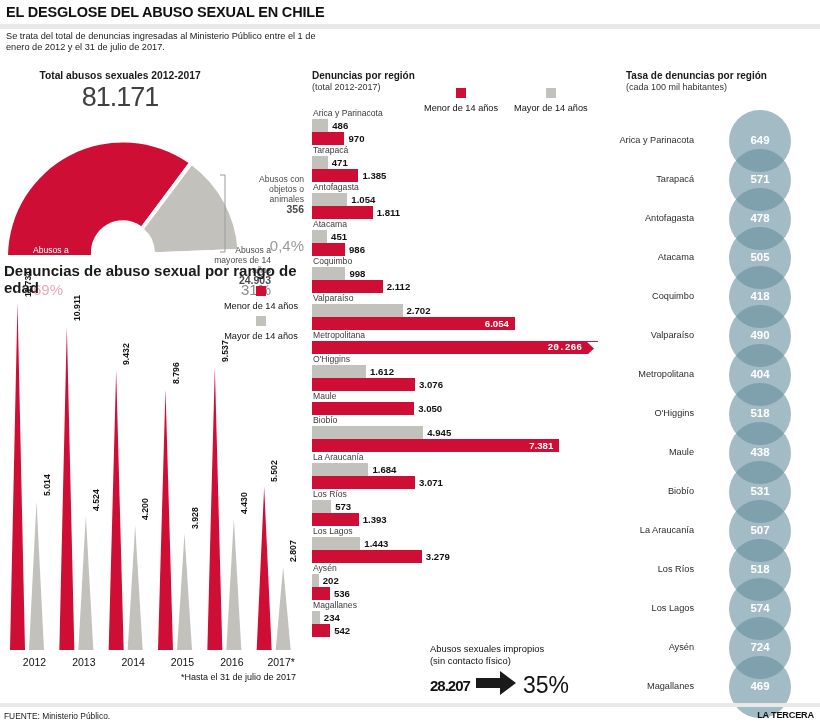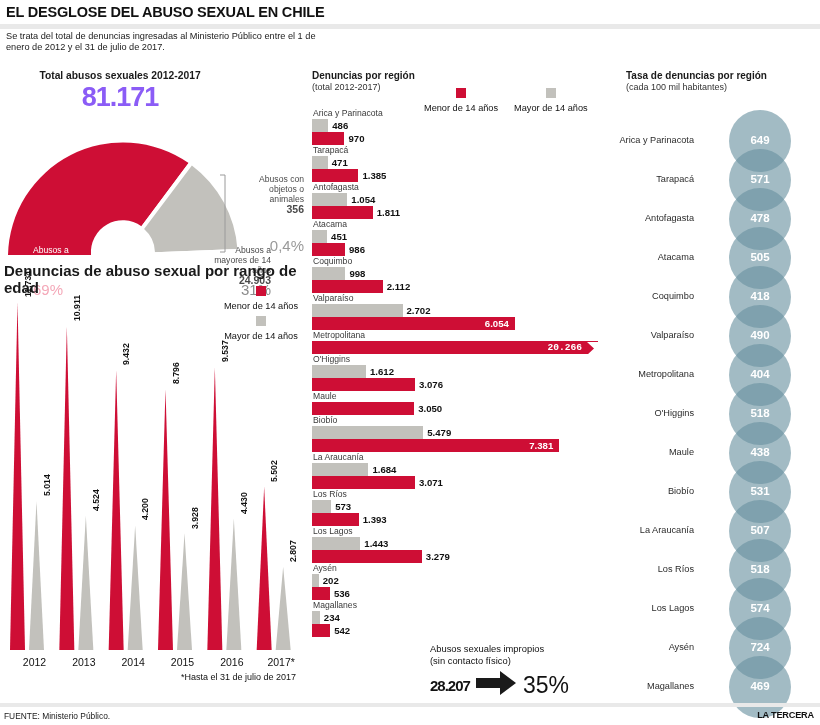--- a/index.html
+++ b/index.html
@@ -28,21 +28,21 @@
   }
 
   
   #donut-block { position: absolute; left: 0; top: 70px; width: 308px; height: 190px; }
   #donut-title {
     position: absolute; left: 0; top: 0; width: 240px; text-align: center;
     font-size: 10.3px; font-weight: bold;
   }
   #donut-total {
     position: absolute; left: 0; top: 12px; width: 240px; text-align: center;
-    font-size: 27px; font-weight: bold; letter-spacing: -1px; color: #8b5cf6;
+    font-size: 27px; font-weight: normal; letter-spacing: -1px; color: #404040;
   }
   #donut-svg { position: absolute; left: 8px; top: 40px; }
   .donut-lbl { position: absolute; font-size: 8.6px; line-height: 10px; }
   .donut-lbl .big { font-weight: bold; font-size: 10.5px; }
   .donut-lbl .pct { font-size: 15px; }
 
   #lbl-menores { left: 33px; top: 175px; color: #fff; width: 96px; }
   #lbl-menores .pct { color: #f4a8b8; }
   #lbl-mayores { left: 186px; top: 175px; color: #4a4a4a; width: 85px; text-align: right; }
   #lbl-mayores .pct { color: #8b8b8b; }
@@ -309,21 +309,21 @@
           <div class="rg-name">Maule</div>
           <div class="rg-bar-wrap">
             <div class="rg-bar red" style="width: 102.175px;"></div>
             <span class="rg-val">3.050</span>
           </div>
         </div>
         <div class="rg">
           <div class="rg-name">Biobío</div>
           <div class="rg-bar-wrap">
             <div class="rg-bar gray" style="width: 111.22px;"></div>
-            <span class="rg-val">5.479</span>
+            <span class="rg-val">4.945</span>
           </div>
           <div class="rg-bar-wrap">
             <div class="rg-bar red" style="width: 247.263px;"></div>
             <span class="rg-val inside on-red" style="right: 58.7365px;">7.381</span>
           </div>
         </div>
         <div class="rg">
           <div class="rg-name">La Araucanía</div>
           <div class="rg-bar-wrap">
             <div class="rg-bar gray" style="width: 56.414px;"></div>

